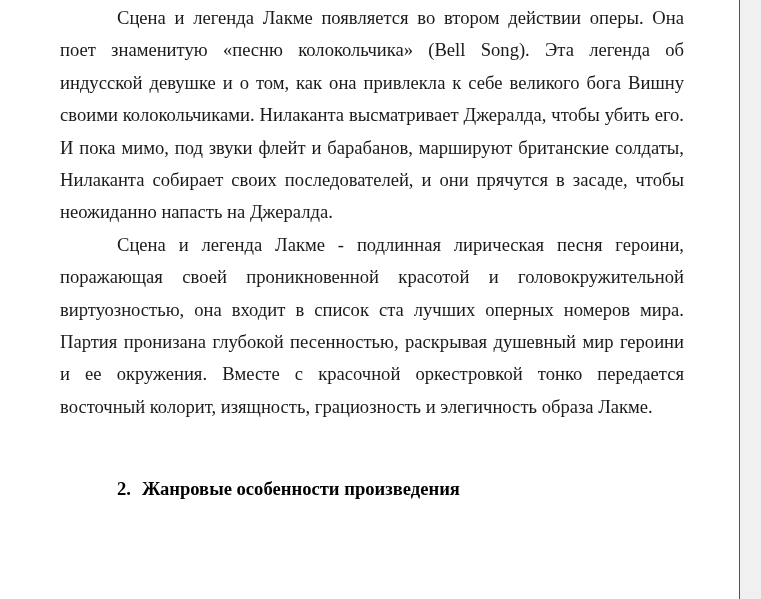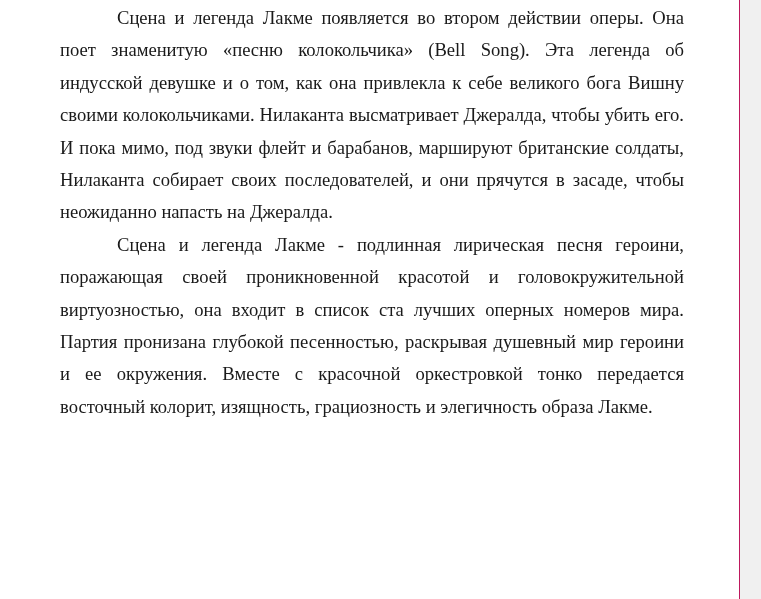--- a/index.html
+++ b/index.html
@@ -67,16 +67,19 @@
 </head>
 <body>
 
 <div class="viewport">
   <div class="page">
     <div class="page-content">
       <p class="para last-line-left">Сцена и легенда Лакме появляется во втором действии оперы. Она поет знаменитую «песню колокольчика» (Bell Song). Эта легенда об индусской девушке и о том, как она привлекла к себе великого бога Вишну своими колокольчиками. Нилаканта высматривает Джералда, чтобы убить его. И пока мимо, под звуки флейт и барабанов, маршируют британские солдаты, Нилаканта собирает своих последователей, и они прячутся в засаде, чтобы неожиданно напасть на Джералда.</p>
       <div class="spacer-1" style="height:0"></div>
       <p class="para last-line-left">Сцена и легенда Лакме - подлинная лирическая песня героини, поражающая своей проникновенной красотой и головокружительной виртуозностью, она входит в список ста лучших оперных номеров мира. Партия пронизана глубокой песенностью, раскрывая душевный мир героини и ее окружения. Вместе с красочной оркестровкой тонко передается восточный колорит, изящность, грациозность и элегичность образа Лакме.</p>
       <div class="spacer-2" style="height:50px"></div>
+      <div class="heading">
+        <span class="num">2.</span><span>Жанровые особенности произведения</span>
+      </div>
     </div>
   </div>
   <div class="right-pane"></div>
 </div>
 
 </body></html>

